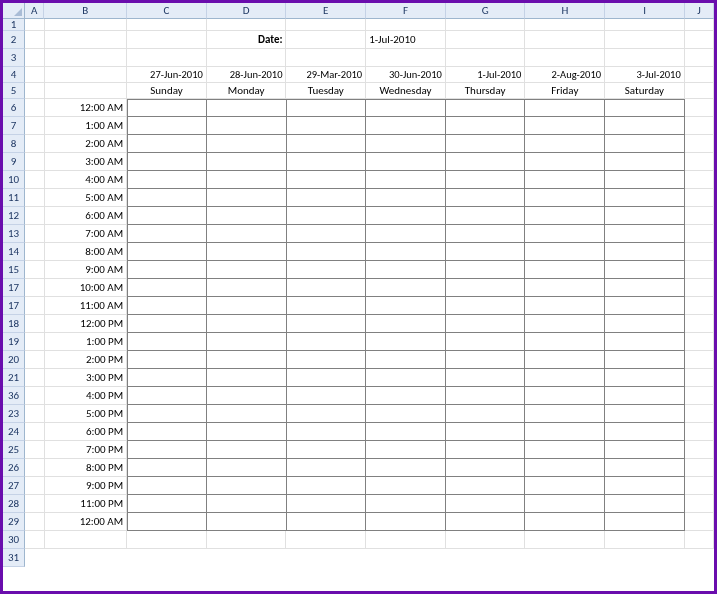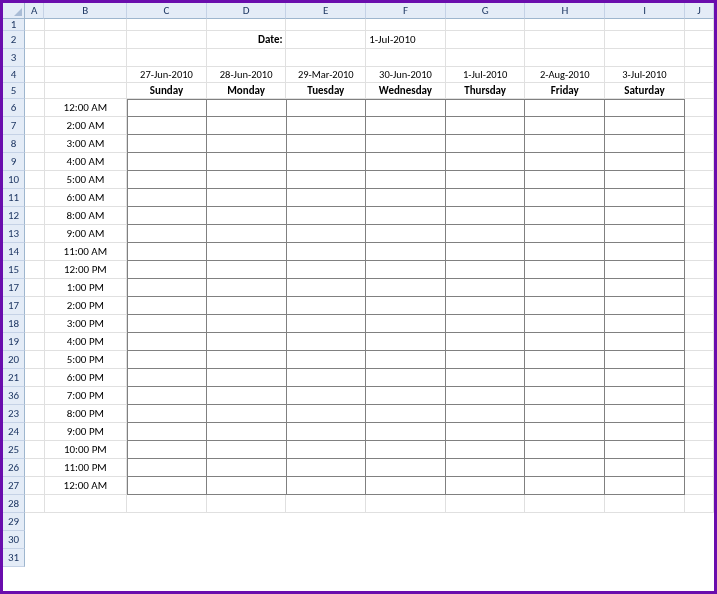--- a/index.html
+++ b/index.html
@@ -77,23 +77,23 @@
   overflow: hidden;
   white-space: nowrap;
   background: #fff;
 }
 .wA { width: 20px; }
 .wB { width: 85px; }
 .wC, .wD, .wE, .wF, .wG, .wH, .wI { width: 82px; }
 .wJ { width: 30px; }
 .date-label { text-align: right; font-weight: bold; font-size: 11px; }
 .date-value { text-align: left; font-size: 11px; }
-.day-date { text-align: center; font-size: 10.5px; }
-.day-name { text-align: center; font-weight: bold; font-size: 11px; }
-.time-label { text-align: center; font-size: 11px; }
+.day-date { text-align: right; font-size: 10.5px; }
+.day-name { text-align: center; font-weight: normal; font-size: 11px; }
+.time-label { text-align: right; font-size: 11px; }
 .sched-cell {
   border-right: 1px solid #808080 !important;
   border-bottom: 1px solid #808080 !important;
 }
 .sched-left {
   border-left: 1px solid #808080;
 }
 .sched-top {
   border-top: 1px solid #808080;
 }
@@ -222,20 +222,32 @@
       <div class="cell wD sched-cell sched-top"></div>
       <div class="cell wE sched-cell sched-top"></div>
       <div class="cell wF sched-cell sched-top"></div>
       <div class="cell wG sched-cell sched-top"></div>
       <div class="cell wH sched-cell sched-top"></div>
       <div class="cell wI sched-cell sched-top"></div>
       <div class="cell wJ"></div>
     </div>
     <div class="row">
       <div class="cell wA"></div>
+      <div class="cell wB time-label">1:00 AM</div>
+      <div class="cell wC sched-cell sched-left"></div>
+      <div class="cell wD sched-cell"></div>
+      <div class="cell wE sched-cell"></div>
+      <div class="cell wF sched-cell"></div>
+      <div class="cell wG sched-cell"></div>
+      <div class="cell wH sched-cell"></div>
+      <div class="cell wI sched-cell"></div>
+      <div class="cell wJ"></div>
+    </div>
+    <div class="row">
+      <div class="cell wA"></div>
       <div class="cell wB time-label">2:00 AM</div>
       <div class="cell wC sched-cell sched-left"></div>
       <div class="cell wD sched-cell"></div>
       <div class="cell wE sched-cell"></div>
       <div class="cell wF sched-cell"></div>
       <div class="cell wG sched-cell"></div>
       <div class="cell wH sched-cell"></div>
       <div class="cell wI sched-cell"></div>
       <div class="cell wJ"></div>
     </div>
@@ -282,20 +294,32 @@
       <div class="cell wD sched-cell"></div>
       <div class="cell wE sched-cell"></div>
       <div class="cell wF sched-cell"></div>
       <div class="cell wG sched-cell"></div>
       <div class="cell wH sched-cell"></div>
       <div class="cell wI sched-cell"></div>
       <div class="cell wJ"></div>
     </div>
     <div class="row">
       <div class="cell wA"></div>
+      <div class="cell wB time-label">7:00 AM</div>
+      <div class="cell wC sched-cell sched-left"></div>
+      <div class="cell wD sched-cell"></div>
+      <div class="cell wE sched-cell"></div>
+      <div class="cell wF sched-cell"></div>
+      <div class="cell wG sched-cell"></div>
+      <div class="cell wH sched-cell"></div>
+      <div class="cell wI sched-cell"></div>
+      <div class="cell wJ"></div>
+    </div>
+    <div class="row">
+      <div class="cell wA"></div>
       <div class="cell wB time-label">8:00 AM</div>
       <div class="cell wC sched-cell sched-left"></div>
       <div class="cell wD sched-cell"></div>
       <div class="cell wE sched-cell"></div>
       <div class="cell wF sched-cell"></div>
       <div class="cell wG sched-cell"></div>
       <div class="cell wH sched-cell"></div>
       <div class="cell wI sched-cell"></div>
       <div class="cell wJ"></div>
     </div>
@@ -306,20 +330,32 @@
       <div class="cell wD sched-cell"></div>
       <div class="cell wE sched-cell"></div>
       <div class="cell wF sched-cell"></div>
       <div class="cell wG sched-cell"></div>
       <div class="cell wH sched-cell"></div>
       <div class="cell wI sched-cell"></div>
       <div class="cell wJ"></div>
     </div>
     <div class="row">
       <div class="cell wA"></div>
+      <div class="cell wB time-label">10:00 AM</div>
+      <div class="cell wC sched-cell sched-left"></div>
+      <div class="cell wD sched-cell"></div>
+      <div class="cell wE sched-cell"></div>
+      <div class="cell wF sched-cell"></div>
+      <div class="cell wG sched-cell"></div>
+      <div class="cell wH sched-cell"></div>
+      <div class="cell wI sched-cell"></div>
+      <div class="cell wJ"></div>
+    </div>
+    <div class="row">
+      <div class="cell wA"></div>
       <div class="cell wB time-label">11:00 AM</div>
       <div class="cell wC sched-cell sched-left"></div>
       <div class="cell wD sched-cell"></div>
       <div class="cell wE sched-cell"></div>
       <div class="cell wF sched-cell"></div>
       <div class="cell wG sched-cell"></div>
       <div class="cell wH sched-cell"></div>
       <div class="cell wI sched-cell"></div>
       <div class="cell wJ"></div>
     </div>
@@ -427,32 +463,20 @@
       <div class="cell wE sched-cell"></div>
       <div class="cell wF sched-cell"></div>
       <div class="cell wG sched-cell"></div>
       <div class="cell wH sched-cell"></div>
       <div class="cell wI sched-cell"></div>
       <div class="cell wJ"></div>
     </div>
     <div class="row">
       <div class="cell wA"></div>
       <div class="cell wB time-label">9:00 PM</div>
-      <div class="cell wC sched-cell sched-left"></div>
-      <div class="cell wD sched-cell"></div>
-      <div class="cell wE sched-cell"></div>
-      <div class="cell wF sched-cell"></div>
-      <div class="cell wG sched-cell"></div>
-      <div class="cell wH sched-cell"></div>
-      <div class="cell wI sched-cell"></div>
-      <div class="cell wJ"></div>
-    </div>
-    <div class="row">
-      <div class="cell wA"></div>
-      <div class="cell wB time-label">10:00 PM</div>
       <div class="cell wC sched-cell sched-left"></div>
       <div class="cell wD sched-cell"></div>
       <div class="cell wE sched-cell"></div>
       <div class="cell wF sched-cell"></div>
       <div class="cell wG sched-cell"></div>
       <div class="cell wH sched-cell"></div>
       <div class="cell wI sched-cell"></div>
       <div class="cell wJ"></div>
     </div>
     <div class="row">

